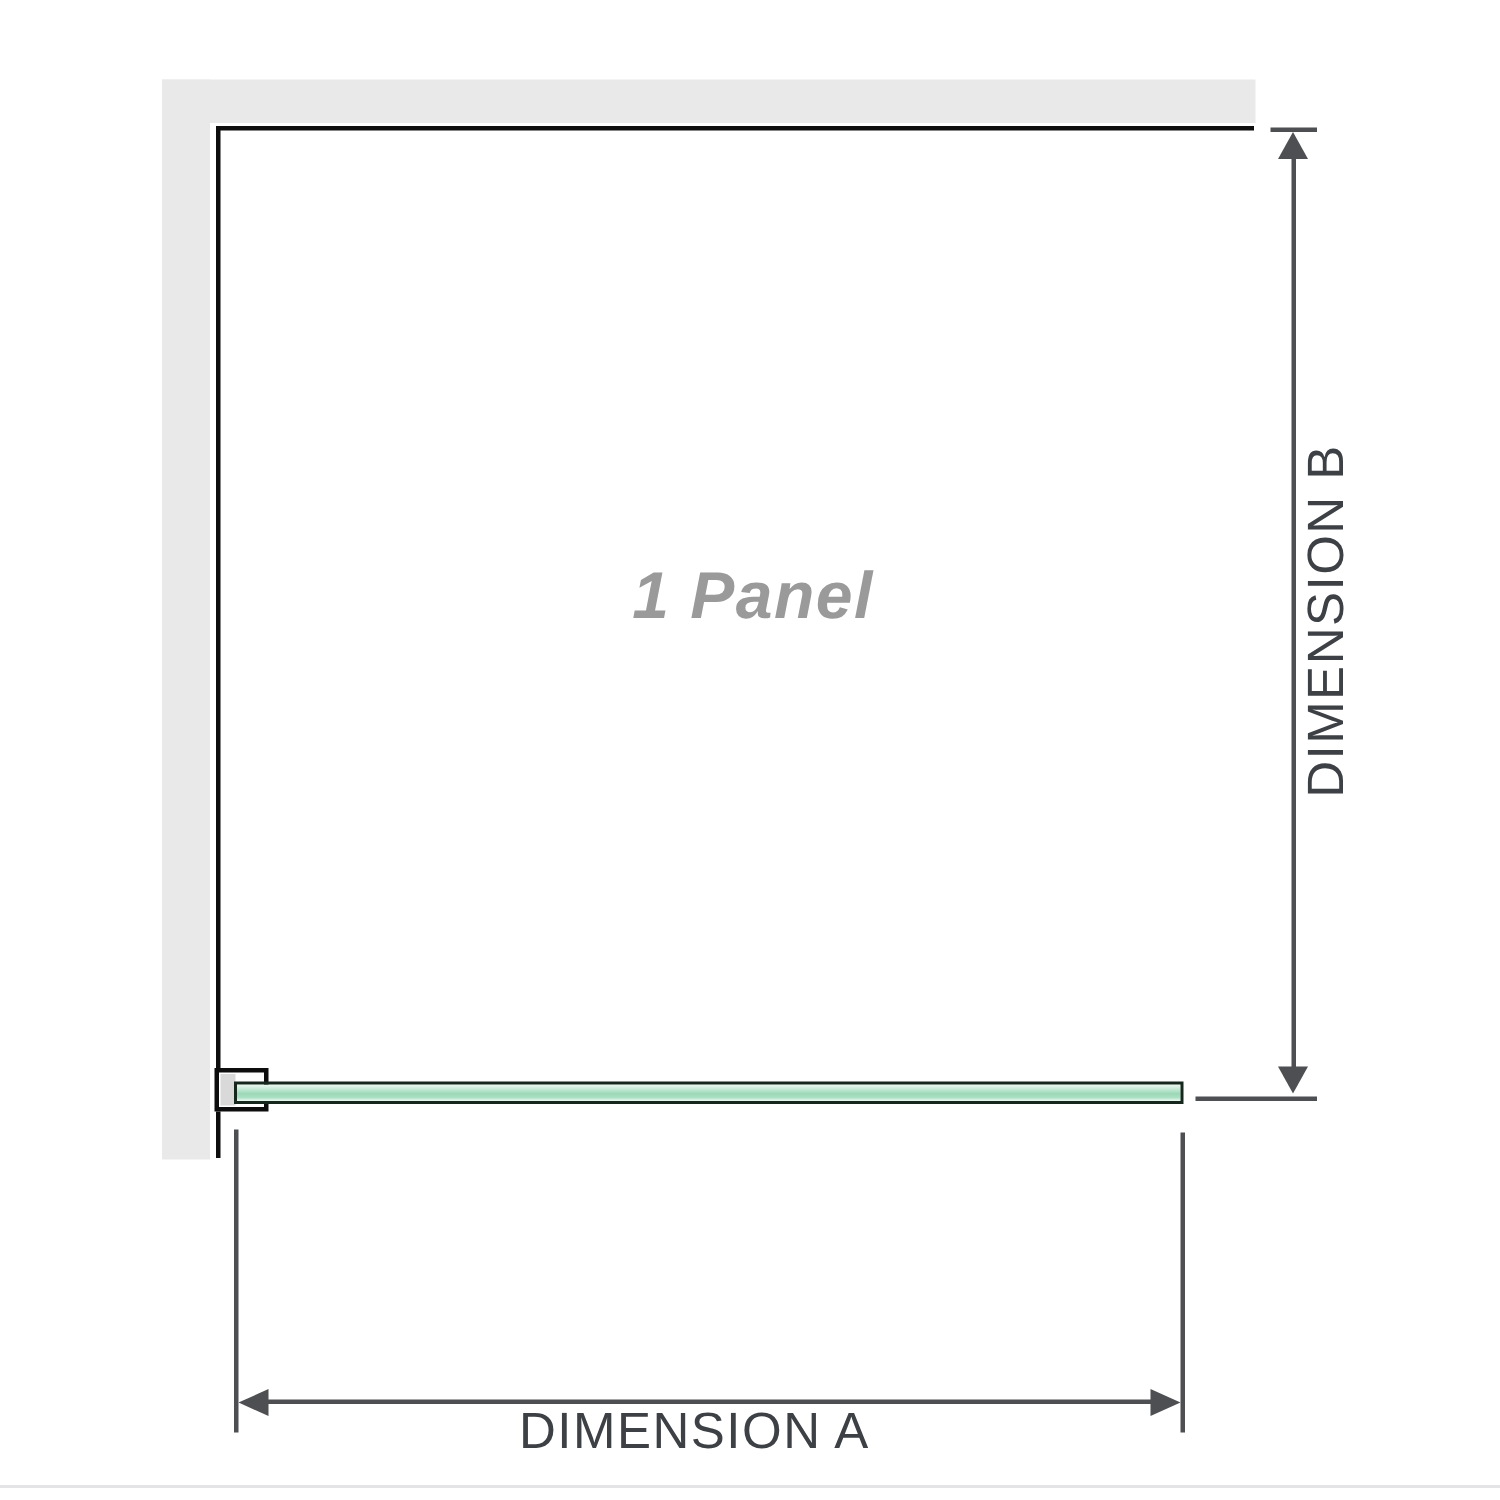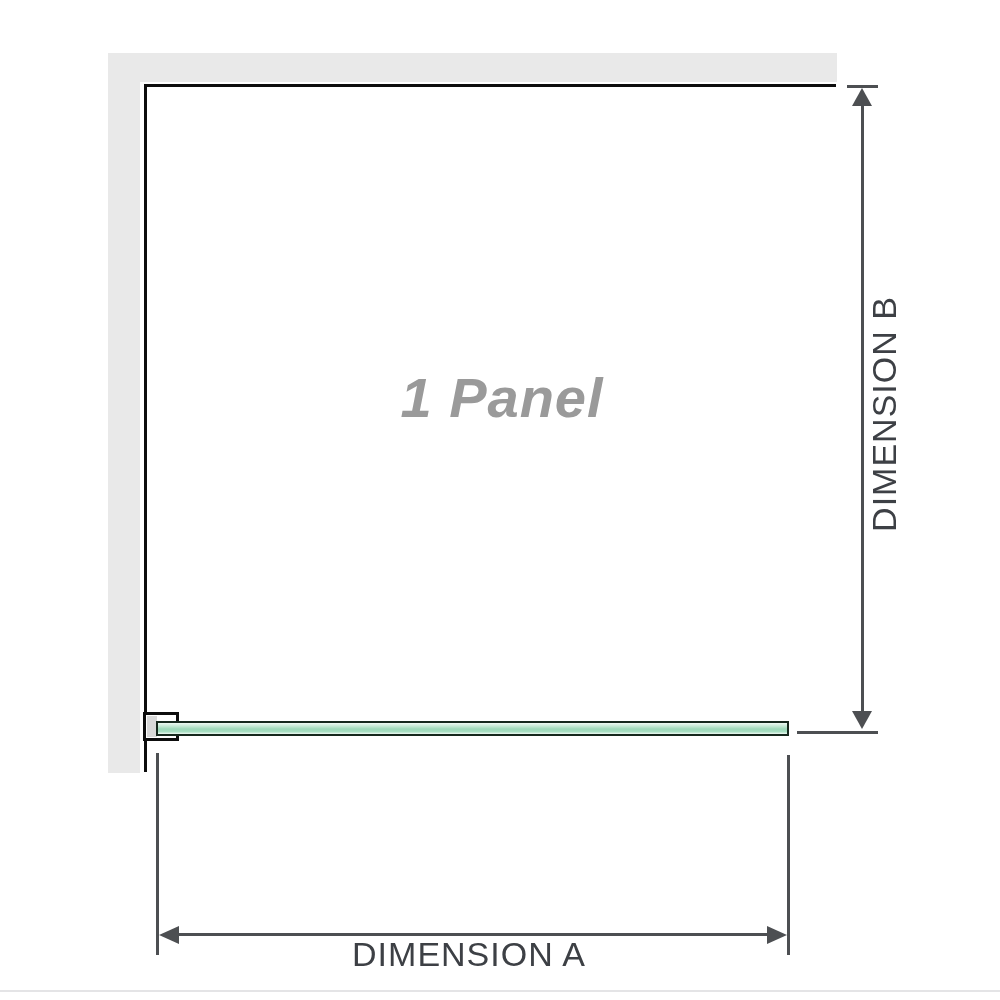--- a/index.html
+++ b/index.html
@@ -24,21 +24,21 @@
 
   
   .edge { background: var(--outline, #0d0d0d); }
   .edge-top  { left: 144px; top: 84px; width: 692px; height: 3px; }
   .edge-left { left: 144px; top: 84px; width: 3px;   height: 688px; }
 
   
   .panel-label {
     left: 380px; top: 372px; width: 244px; height: 52px;
     line-height: 52px; text-align: center;
-    font-size: 56px; font-style: italic; font-weight: bold;
+    font-size: 44px; font-style: italic; font-weight: bold;
     color: var(--panel_text, #9a9a9a);
     letter-spacing: 1px;
   }
 
   
   .bracket {
     left: 143px; top: 712px; width: 36px; height: 29px;
     border: 3px solid var(--outline, #0d0d0d);
     background: #ffffff;
     box-sizing: border-box;
@@ -104,21 +104,21 @@
     border-right: 20px solid var(--dimension, #4d4f52);
   }
   .dima-arrow-right {
     left: 767px; top: 926px;
     border-top: 9px solid transparent;
     border-bottom: 9px solid transparent;
     border-left: 20px solid var(--dimension, #4d4f52);
   }
   .dima-label {
     left: 346px; top: 936px; width: 240px; height: 36px;
-    line-height: 36px; text-align: right;
+    line-height: 36px; text-align: left;
   }
 
   .bottom-divider {
     left: 0; top: 990px; width: 1000px; height: 2px;
     background: var(--divider, #e4e4e6);
   }
 </style>
 </head>
 <body>
 

